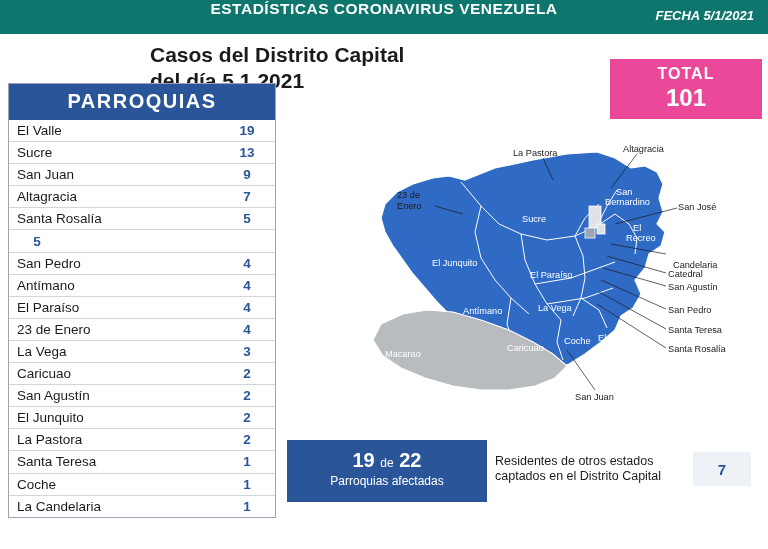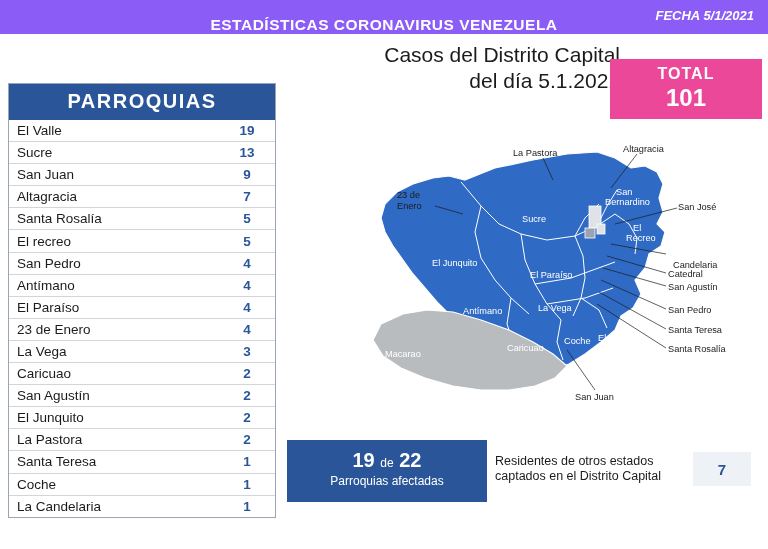--- a/index.html
+++ b/index.html
@@ -6,36 +6,36 @@
   body{
     width:768px;height:549px;
     background:#ffffff;
     font-family:"Liberation Sans", sans-serif;
     position:relative;
     overflow:hidden;
   }
   
   .topbar{
     position:absolute;left:0;top:0;width:768px;height:34px;
-    background:#8b5cf6;
-    display:flex;align-items:flex-end;
+    background:#0f766e;
+    display:flex;align-items:flex-start;
   }
   .topbar .title{
     flex:1;text-align:center;
     color:#ffffff;font-size:15.5px;font-weight:bold;letter-spacing:.5px;
   }
   .topbar .date{
     position:absolute;right:14px;top:8px;
     color:#ffffff;font-size:13px;font-style:italic;font-weight:bold;
   }
   
   .headline{
     position:absolute;left:150px;top:42px;width:470px;
-    text-align:right;color:#1b1b1b;
-    font-size:21px;font-weight:normal;line-height:26px;
+    text-align:left;color:#1b1b1b;
+    font-size:21px;font-weight:bold;line-height:26px;
   }
   
   .total-box{
     position:absolute;left:610px;top:59px;width:152px;height:60px;
     background:#ec4899;color:#fff;text-align:center;
   }
   .total-box .lbl{font-size:16px;font-weight:bold;letter-spacing:1px;margin-top:6px;}
   .total-box .num{font-size:24px;font-weight:bold;margin-top:1px;}
   
   .table{
@@ -130,21 +130,20 @@
       </div>
       <div class="row">
         <div class="name">Altagracia</div>
         <div class="val">7</div>
       </div>
       <div class="row">
         <div class="name">Santa Rosalía</div>
         <div class="val">5</div>
       </div>
       <div class="row">
-        <div class="name">El recreo</div>
         <div class="val">5</div>
       </div>
       <div class="row">
         <div class="name">San Pedro</div>
         <div class="val">4</div>
       </div>
       <div class="row">
         <div class="name">Antímano</div>
         <div class="val">4</div>
       </div>

